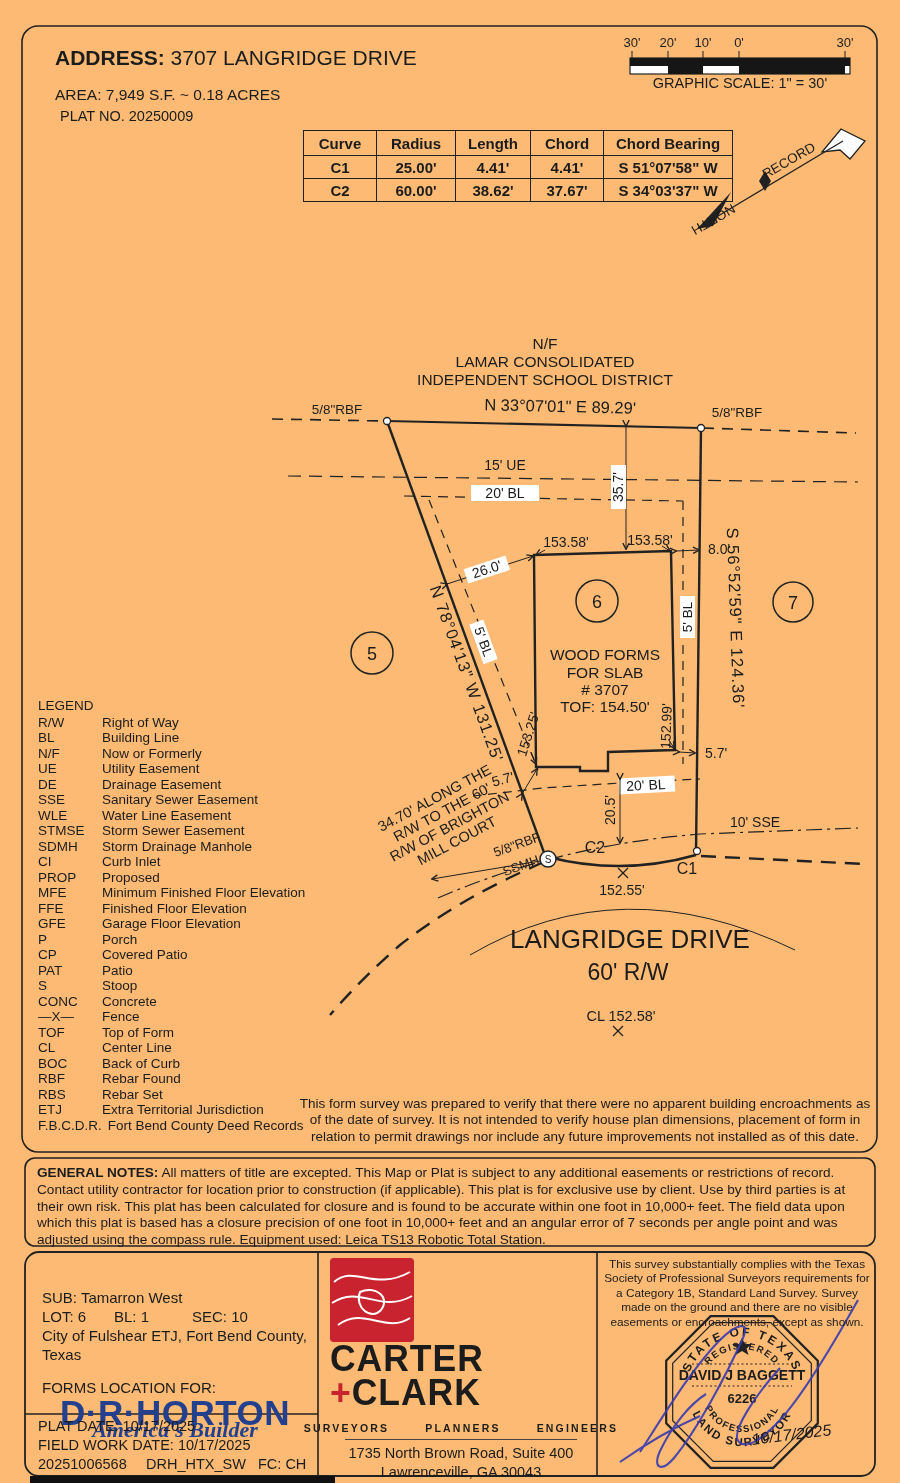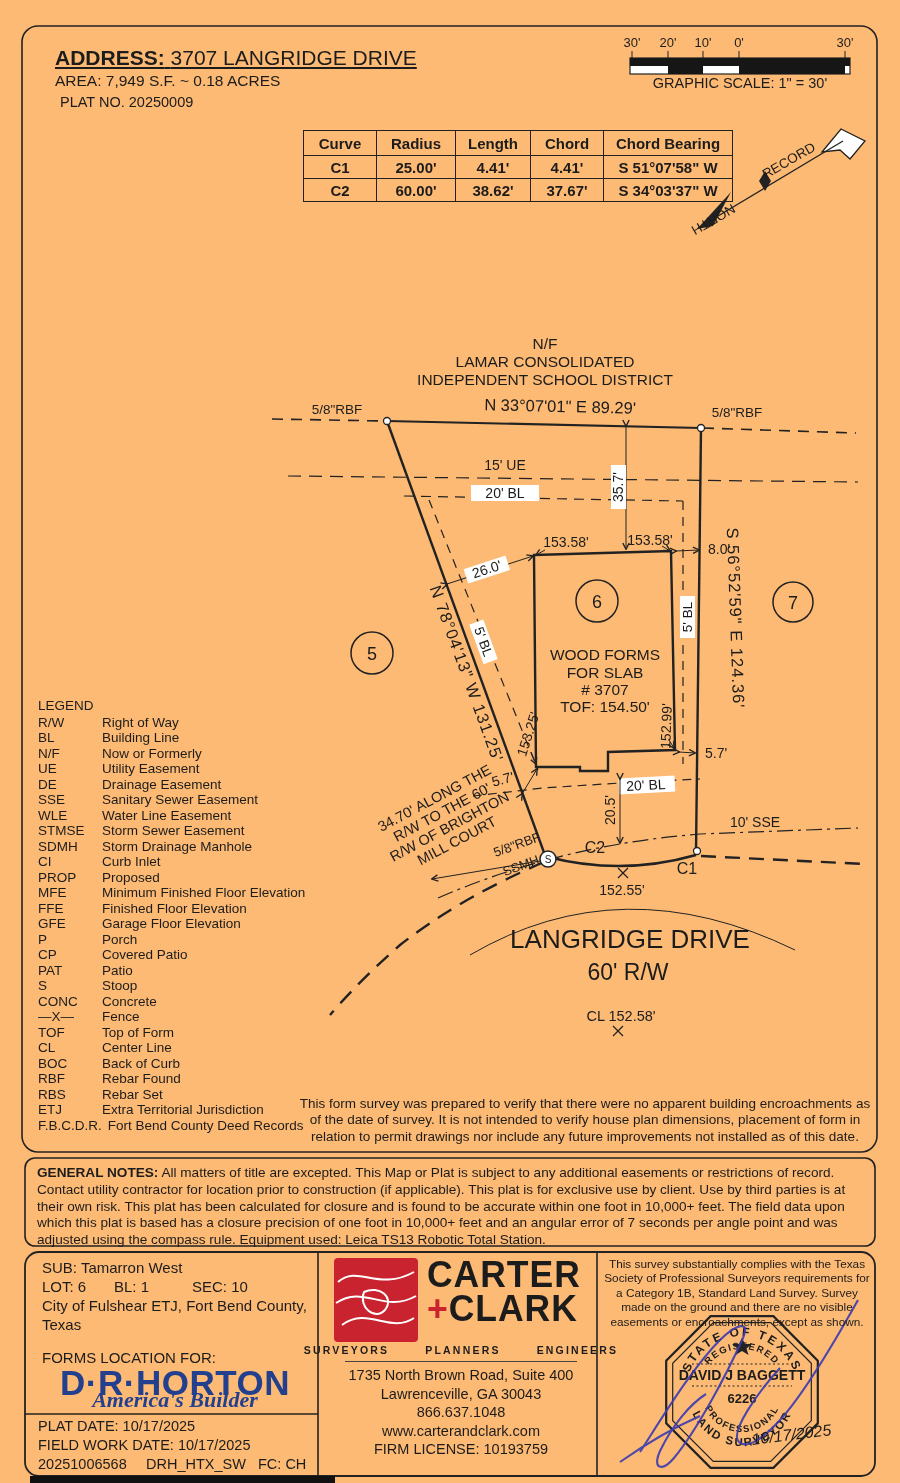--- a/index.html
+++ b/index.html
@@ -4,55 +4,55 @@
 <style>
   html,body{margin:0;padding:0;background:#e8e8e8;}
   .page{position:relative;width:900px;height:1483px;background:#fdba74;font-family:"Liberation Sans",sans-serif;color:#1c1c1c;overflow:hidden;margin:0 auto;}
   .abs{position:absolute;}
   svg.overlay{position:absolute;left:0;top:0;z-index:1;}
   svg text{font-family:"Liberation Sans",sans-serif;fill:#1c1c1c;}
   .layer{position:absolute;left:0;top:0;width:100%;height:100%;z-index:2;pointer-events:none;}
   .layer *{pointer-events:auto;}
   
   .hdr{left:55px;top:46px;}
-  .hdr .l1{font-size:21px;text-decoration:underline;}
+  .hdr .l1{font-size:21px;}
   .hdr .l1 b{font-weight:bold;}
-  .hdr .l2{font-size:15.5px;margin-top:2px;}
+  .hdr .l2{font-size:15.5px;margin-top:16px;}
   .hdr .l3,.hdr .l4{font-size:14.5px;margin-left:5px;margin-top:4px;}
   
   table.curve{left:303px;top:130px;position:absolute;border-collapse:collapse;font-size:15px;}
   table.curve td,table.curve th{border:1.6px solid #222;text-align:center;font-weight:bold;padding:0 8px;height:22px;}
   table.curve th{height:24px;}
   table.curve .c1{width:56px}.curve .c2{width:62px}.curve .c3{width:58px}.curve .c4{width:56px}.curve .c5{width:112px}
   
   .legend{left:38px;top:698px;font-size:13.5px;line-height:15.5px;}
   .legend .ttl{margin-bottom:1px;}
   .lrow{display:flex;}
   .lrow .ab{min-width:58px;padding-right:6px;}
   
   .formstmt{left:298px;top:1096px;width:574px;font-size:13.5px;line-height:16.4px;text-align:center;}
   
   .gnotes{left:37px;top:1165px;width:828px;font-size:13.6px;line-height:16.8px;}
   .gnotes b{font-weight:bold;}
   
-  .tleft{left:42px;top:1258px;width:266px;font-size:15px;line-height:19px;}
+  .tleft{left:42px;top:1288px;width:266px;font-size:15px;line-height:19px;}
   .tleft .lotline span{display:inline-block;}
   .tleft .lotline .s1{width:72px;} .tleft .lotline .s2{width:78px;}
   .forms{ margin-top:14px;font-size:15px;}
   .horton{ text-align:center;margin-top:6px;color:#23408f;font-family:Liberation Sans, sans-serif;font-weight:bold;font-size:35px;letter-spacing:.5px;}
   .tagline{text-align:center;color:#23408f;font-family:"Liberation Serif",serif;font-style:italic;font-weight:bold;font-size:22px;margin-top:-2px;}
   .dates{left:38px;top:1417px;width:270px;font-size:14.5px;line-height:19px;}
   .dates .jobs span{display:inline-block;}
   .dates .jobs .j1{width:108px;} .dates .jobs .j2{width:112px;}
   
   .carter{left:330px;top:1258px;width:262px;text-align:center;}
-  .clogo{display:flex;justify-content:center;align-items:flex-start;gap:9px;}
+  .clogo{display:flex;justify-content:center;align-items:flex-start;flex-direction:column;}
   .cname{font-weight:bold;font-size:37px;line-height:34px;letter-spacing:1px;text-align:left;transform:scaleX(.96);transform-origin:left top;}
   .cname .plus{color:#c8232e;}
-  .ctag{display:flex;justify-content:center;align-items:flex-end;gap:18px;font-size:10.5px;font-weight:bold;letter-spacing:2.2px;margin-top:2px;}
+  .ctag{display:flex;justify-content:center;align-items:flex-end;gap:18px;font-size:10.5px;font-weight:bold;letter-spacing:2.2px;margin-top:12px;}
   .ctag i{display:inline-block;width:5px;height:5px;background:#9f1c24;}
   .chr{border-top:1.4px solid #444;width:232px;margin:5px auto 4px auto;}
   .caddr{font-size:14.5px;line-height:18.5px;}
   
   .cert{left:604px;top:1257px;width:266px;font-size:11.8px;line-height:14.4px;text-align:center;}
 </style>
 </head>
 <body>
 
 <div class="page">

